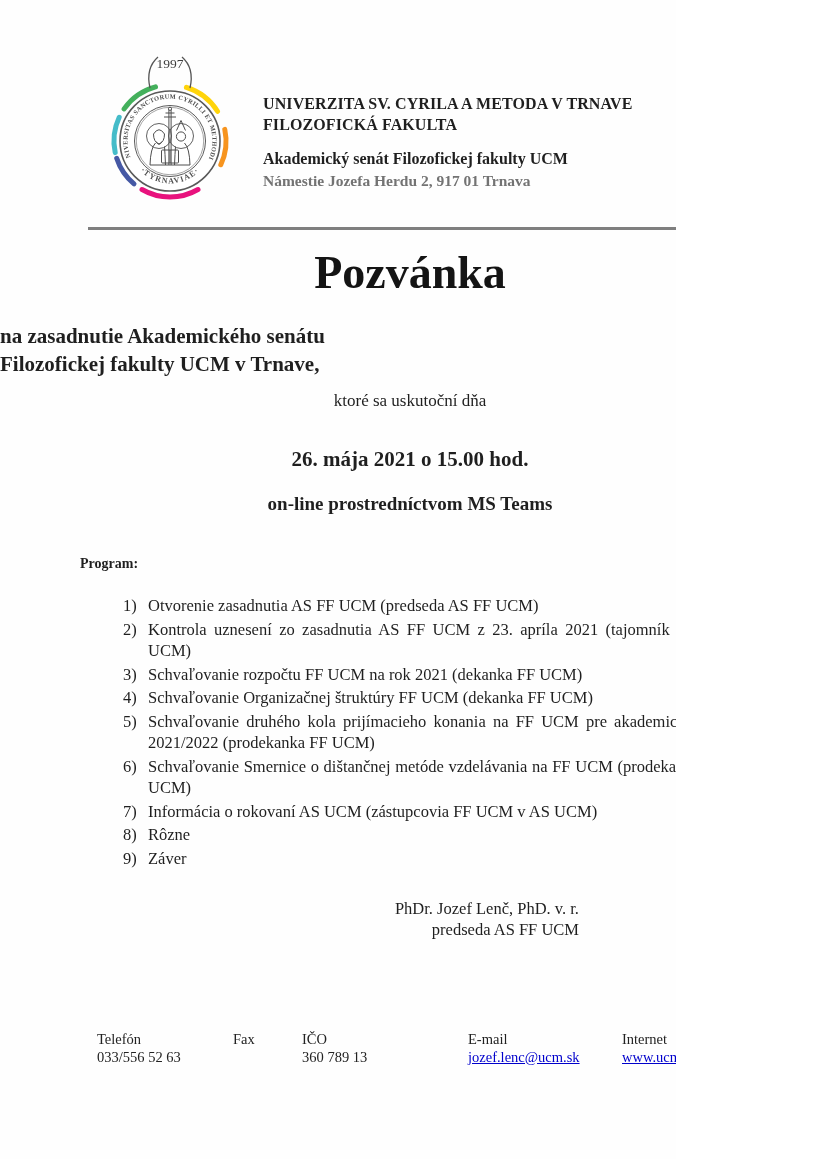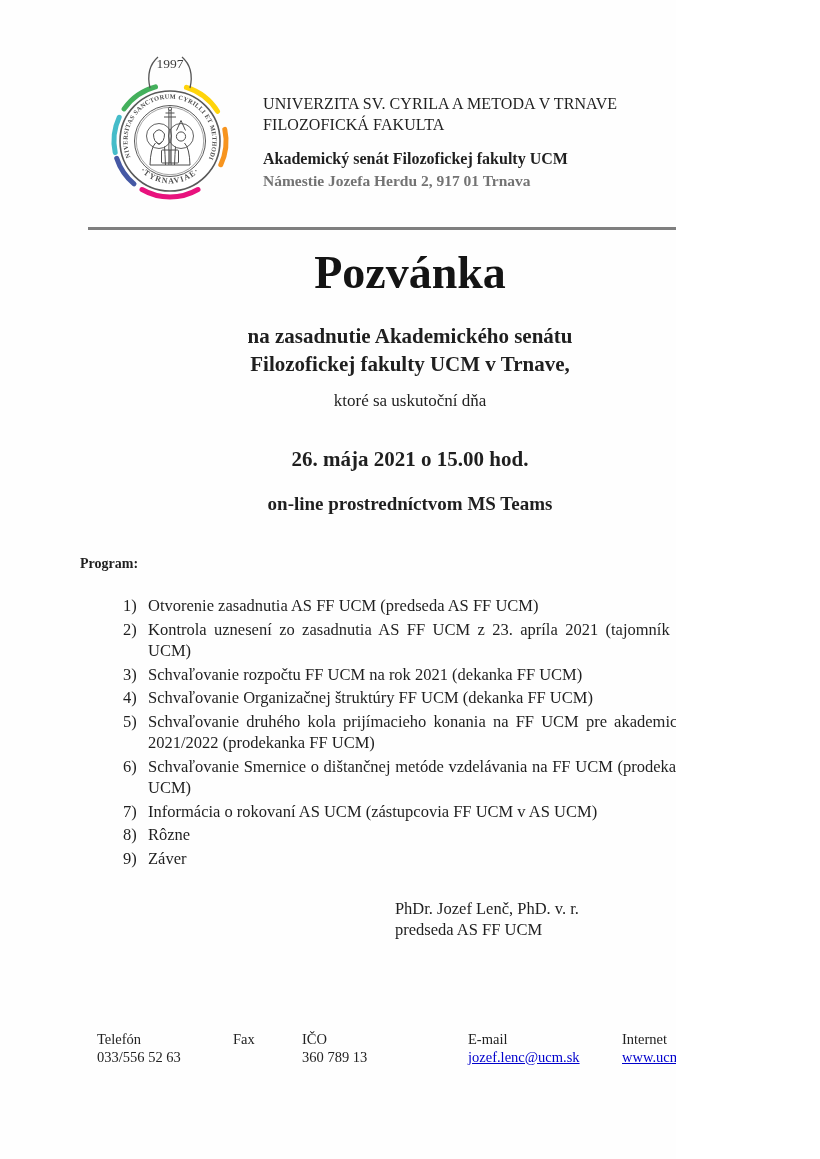--- a/index.html
+++ b/index.html
@@ -7,43 +7,43 @@
     position:relative;
     width:676px;height:1159px;
     background:#fefefe;
     font-family:"Liberation Serif", serif;
     color:#1f1f1f;
     overflow:hidden;
   }
   
   .logo{position:absolute;left:95px;top:53px;width:152px;height:164px;}
   .head-text{position:absolute;left:263px;top:93px;line-height:21px;}
-  .uni{font-size:16px;font-weight:normal;letter-spacing:.1px;}
+  .uni{font-size:16px;font-weight:bold;letter-spacing:.1px;}
   .senate{font-size:16px;font-weight:bold;margin-top:13px;}
   .address{font-size:15.5px;font-weight:bold;color:#737373;margin-top:1px;}
   .rule{position:absolute;left:88px;top:227px;width:648px;height:2.5px;background:#7f7f7f;}
   
   .title{position:absolute;left:0;top:246px;width:820px;margin:0;text-align:center;
          font-size:46px;font-weight:bold;color:#141414;}
-  .subtitle{position:absolute;left:0;top:322px;width:820px;text-align:center;
+  .subtitle{position:absolute;left:0;top:322px;width:820px;text-align:left;
             font-size:21px;font-weight:bold;line-height:28px;}
   .intro{position:absolute;left:0;top:391px;width:820px;text-align:center;font-size:17px;}
   .datetime{position:absolute;left:0;top:447px;width:820px;text-align:center;
             font-size:21px;font-weight:bold;}
   .location{position:absolute;left:0;top:493px;width:820px;text-align:center;
             font-size:19px;font-weight:bold;}
   
   .program-label{position:absolute;left:80px;top:556px;font-size:14px;font-weight:bold;}
   .program-list{position:absolute;left:123px;top:595px;width:600px;margin:0;padding:0;
                 list-style:none;font-size:16.5px;line-height:21.5px;}
   .pitem{display:flex;margin-bottom:2px;}
   .pitem .num{width:25px;flex-shrink:0;}
   .pitem .txt{flex:1;text-align:justify;}
   
-  .signature{position:absolute;right:97px;top:898px;text-align:left;
+  .signature{position:absolute;right:97px;top:898px;text-align:right;
              font-size:16.5px;line-height:21px;}
   
   .footer{position:absolute;left:0;top:1031px;width:820px;font-size:14.5px;line-height:17.5px;color:#222;}
   .fcol{position:absolute;top:0;}
   .c1{left:97px;}
   .c2{left:233px;}
   .c3{left:302px;width:120px;}
   .c4{left:468px;}
   .c5{left:622px;}
   .flink{color:#0000cc;text-decoration:underline;cursor:pointer;}

